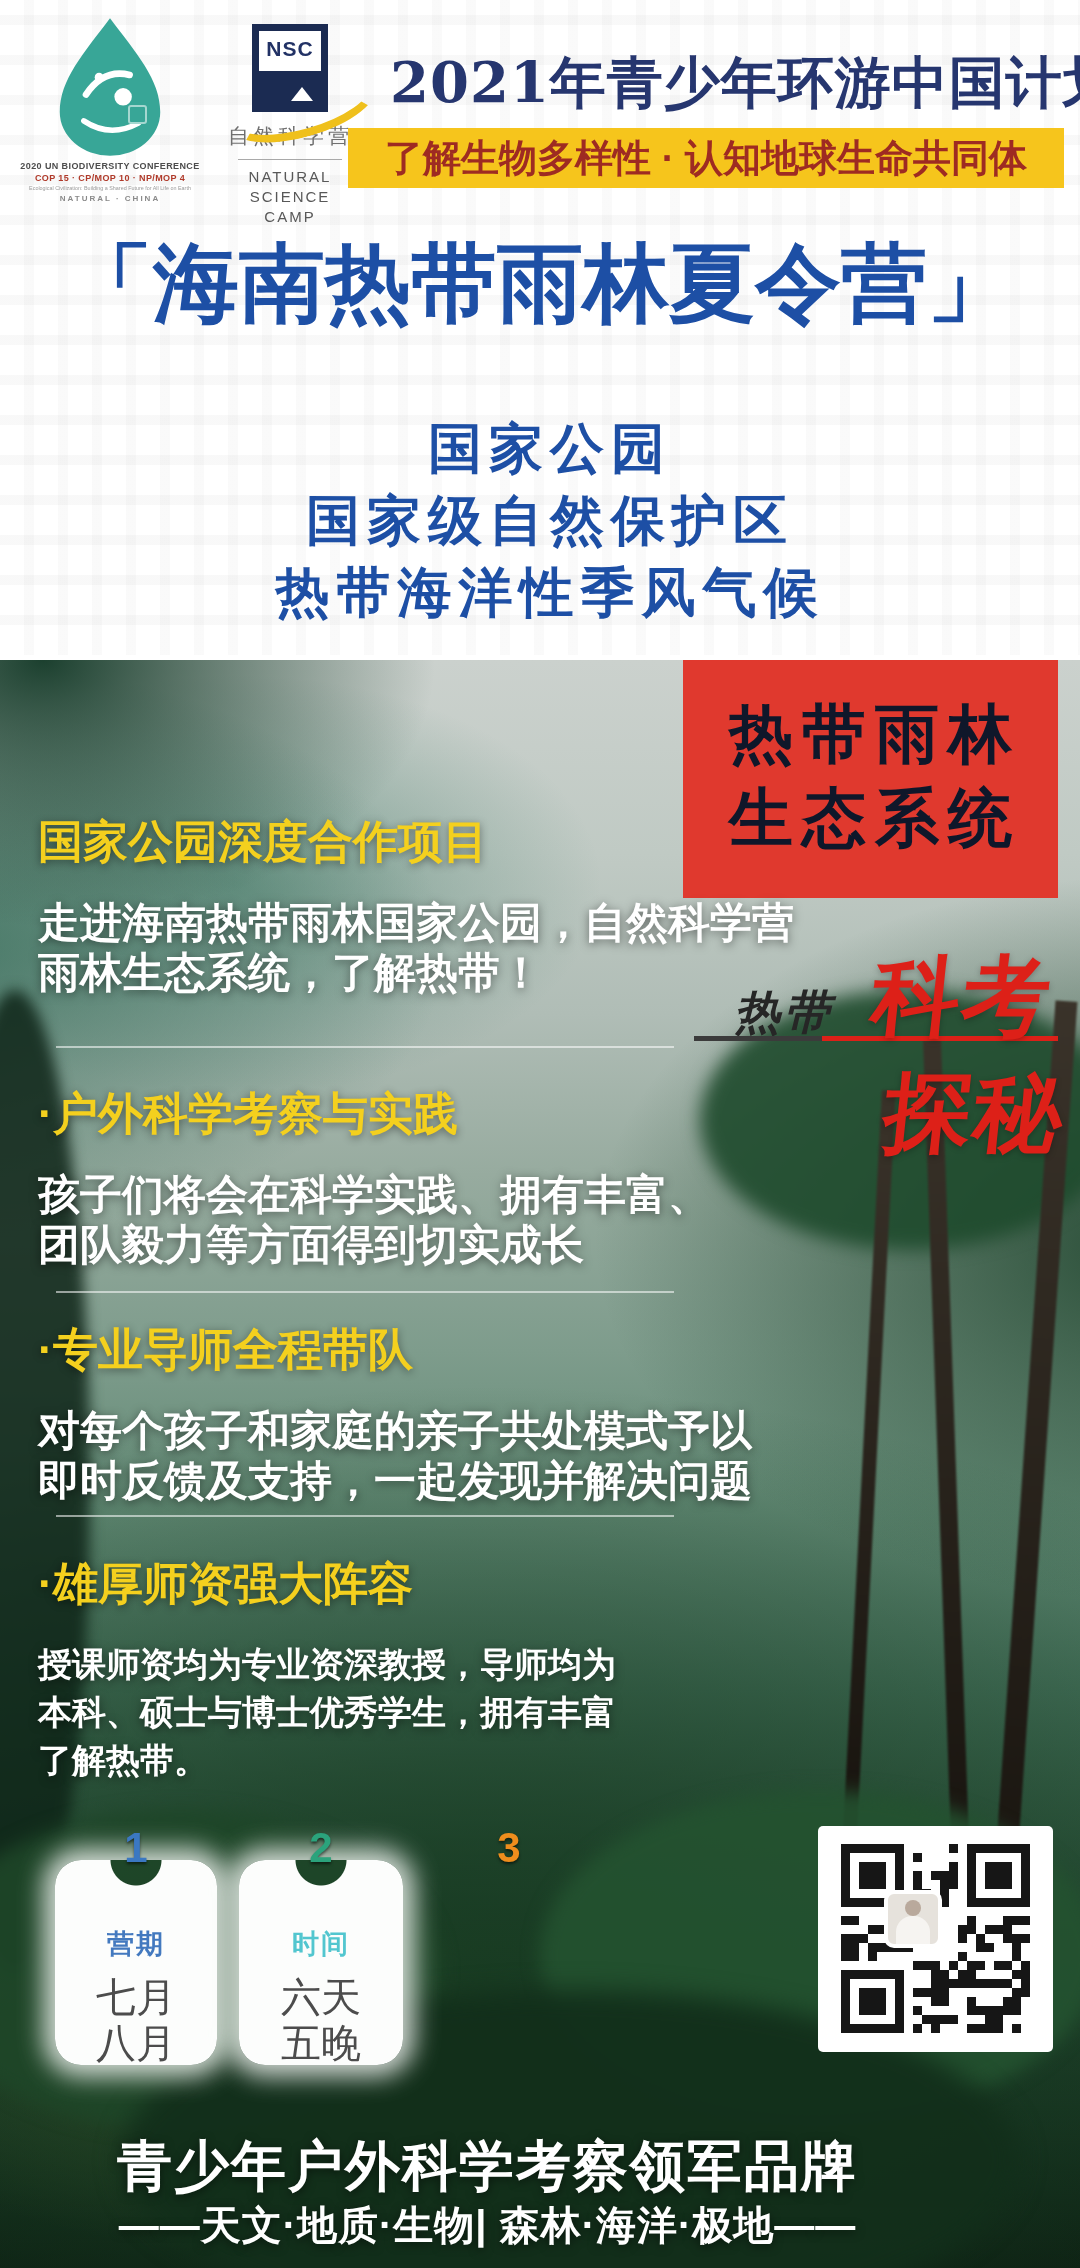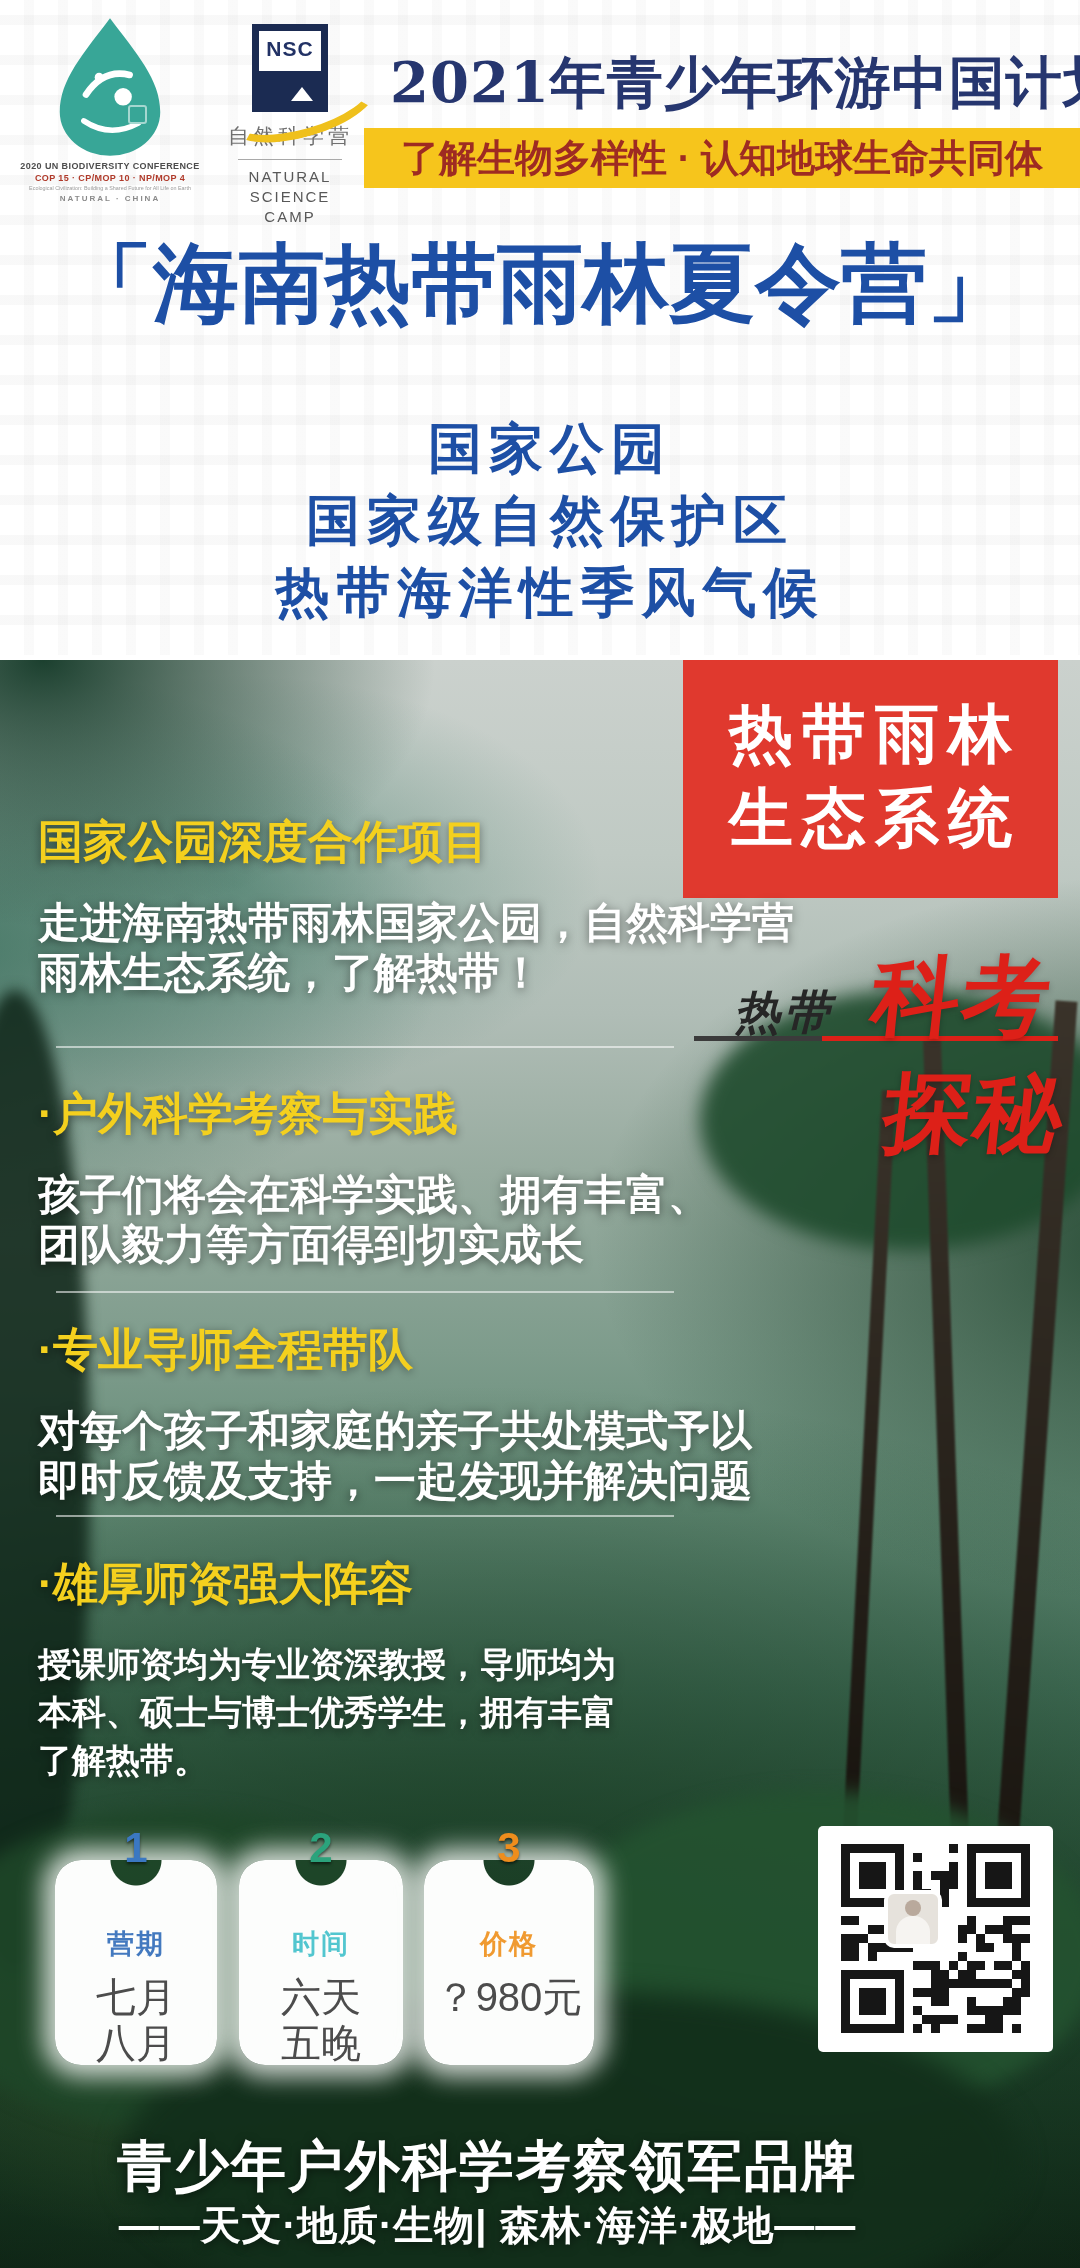--- a/index.html
+++ b/index.html
@@ -27,21 +27,21 @@
   .nsc-fill:after{content:"";position:absolute;right:8px;bottom:4px;width:0;height:0;
     border-left:11px solid transparent;border-right:11px solid transparent;border-bottom:14px solid #ffffff;}
   .nsc-swoosh{position:absolute;left:-34px;top:42px;width:138px;height:48px;border:8px solid transparent;
     border-bottom-color:#efc01c;border-radius:50%;transform:rotate(-16deg);}
   .nsc-cn{margin-top:10px;font-size:21px;color:#6f6f6f;letter-spacing:4px;white-space:nowrap;}
   .nsc-rule{width:104px;height:1px;background:#a9a9a9;margin:9px auto 7px;}
   .nsc-en{font-size:15px;line-height:20px;color:#585858;letter-spacing:2px;}
 
   .program-title{position:absolute;left:390px;top:46px;width:690px;font-size:56px;font-weight:800;
     color:var(--title-navy);letter-spacing:1px;white-space:nowrap;}
-  .banner{position:absolute;left:364px;top:128px;width:716px;height:60px;background:var(--banner-bg);}
+  .banner{position:absolute;left:348px;top:128px;width:716px;height:60px;background:var(--banner-bg);}
   .banner span{display:block;text-align:center;font-size:38px;font-weight:800;color:var(--banner-text);line-height:60px;}
   .camp-title{position:absolute;left:0;top:226px;width:1080px;text-align:center;font-size:86px;font-weight:900;
     color:var(--camp-blue);letter-spacing:0px;white-space:nowrap;}
   .highlights{position:absolute;left:0;top:412px;width:1100px;text-align:center;font-size:54px;font-weight:800;
     color:var(--camp-blue);line-height:72px;letter-spacing:7px;}
 
   
   .photo{position:absolute;left:0;top:660px;width:1080px;height:1608px;overflow:hidden;
     background:
       radial-gradient(ellipse 560px 380px at 4% 0%, rgba(18,56,38,.95), rgba(18,56,38,0) 70%),
@@ -59,21 +59,21 @@
   .t2{left:938px;top:380px;height:860px;transform:rotate(-2deg);width:18px;}
   .t3{left:1022px;top:340px;height:960px;transform:rotate(4deg);width:22px;}
   .canopy{position:absolute;border-radius:50%;filter:blur(9px);background:rgba(30,74,44,.9);}
   .c1{left:700px;top:330px;width:420px;height:260px;}
   .c2{left:540px;top:1130px;width:560px;height:330px;background:rgba(36,82,48,.9);}
   .c3{left:-80px;top:1150px;width:520px;height:320px;background:rgba(30,70,40,.9);}
   .c4{left:120px;top:1330px;width:900px;height:340px;background:rgba(18,46,26,.95);filter:blur(12px);}
 
   .badge{position:absolute;left:683px;top:0px;width:375px;height:238px;background:var(--badge-red);
     text-align:center;padding-top:32px;box-sizing:border-box;}
-  .badge div{font-size:64px;line-height:84px;font-weight:900;color:#ffffff;letter-spacing:9px;text-indent:9px;}
+  .badge div{font-size:64px;line-height:84px;font-weight:900;color:#0f172a;letter-spacing:9px;text-indent:9px;}
 
   .sec{position:absolute;left:38px;width:1010px;z-index:5;}
   .sec-heading{font-size:45px;font-weight:800;color:var(--heading-yellow);
     text-shadow:0 2px 8px rgba(0,0,0,.45);}
   .sec-body{margin-top:26px;font-size:42px;line-height:50px;color:#ffffff;font-weight:600;
     text-shadow:0 2px 10px rgba(0,0,0,.5);}
   .sec-0{top:152px;} .sec-1{top:424px;} .sec-2{top:660px;} .sec-3{top:894px;}
   .sec-3 .sec-body{font-size:34px;line-height:48px;}
 
   .divider{position:absolute;left:56px;width:618px;height:2px;background:rgba(255,255,255,.55);z-index:4;}
@@ -248,26 +248,20 @@
       <div class="card-label" style="color: rgb(82, 198, 207);">时间</div>
       <div class="card-values">
               <div>六天</div>
               <div>五晚</div>
             </div>
     </div>
   </div>
 
   <div class="card-slot slot-2">
     <div class="card-num" style="color: rgb(238, 141, 29);">3</div>
-    <div class="card">
-      <div class="card-label" style="color: rgb(240, 154, 48);">价格</div>
-      <div class="card-values">
-              <div>？980元</div>
-            </div>
-    </div>
   </div>
 </div>
 
     <div class="qr-box">
       <div class="qr-cells">
           <b style="left:108px;top:0px"></b>
           <b style="left:72px;top:9px"></b>
           <b style="left:108px;top:18px"></b>
           <b style="left:72px;top:27px"></b>
           <b style="left:90px;top:27px"></b>

